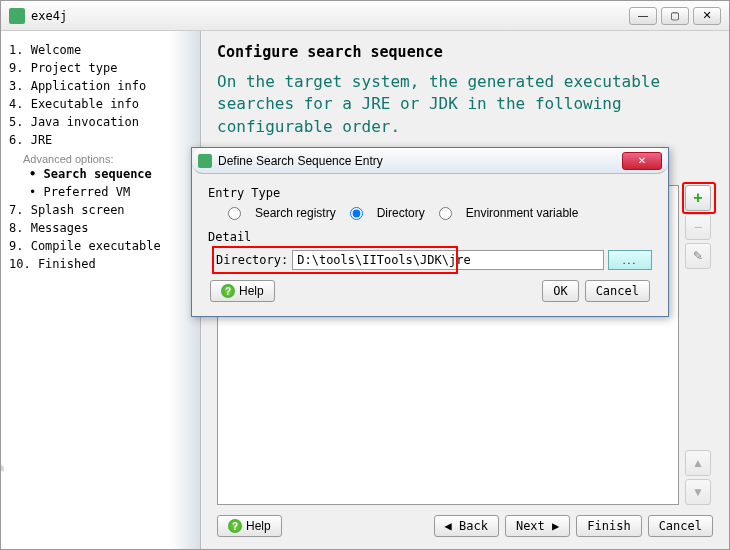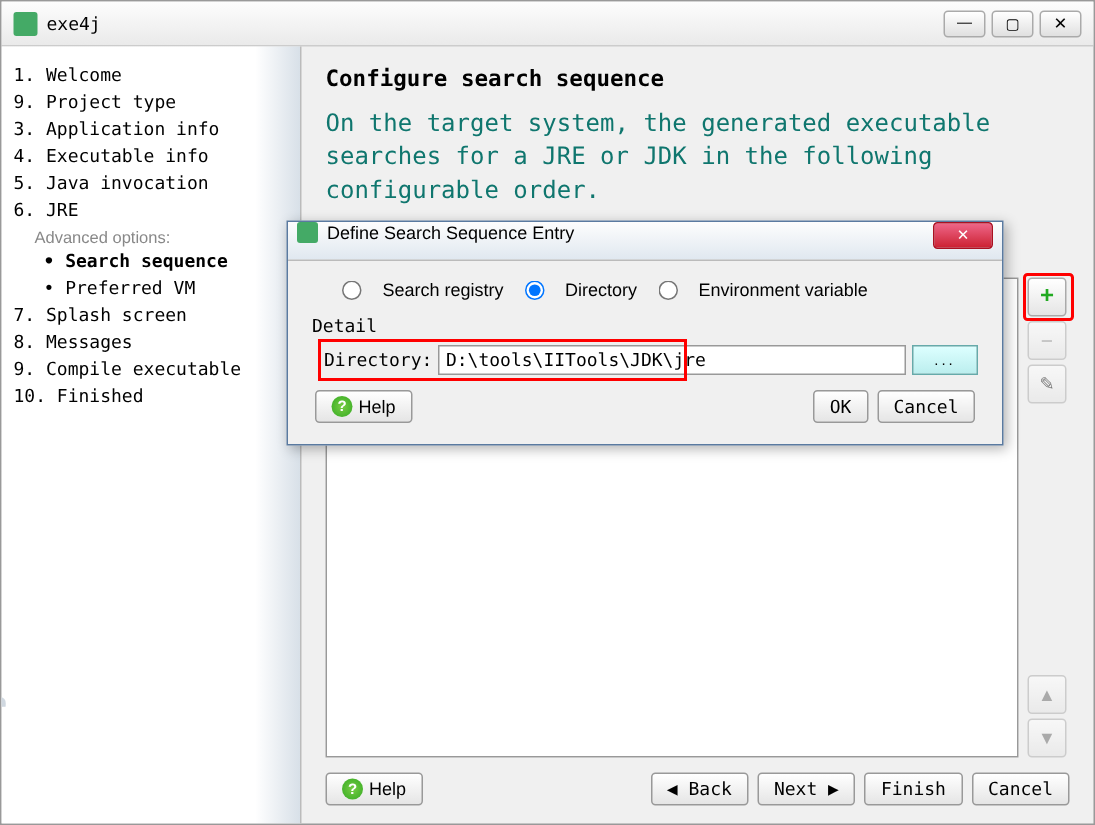--- a/index.html
+++ b/index.html
@@ -29,21 +29,21 @@
 .sbtn.disabled { opacity: 0.5; cursor: default; }
 .sbtn.add { position: relative; }
 .red-highlight-add { position: absolute; border: 2px solid red; border-radius: 3px; top: -4px; left: -4px; right: -6px; bottom: -4px; pointer-events: none; }
 .footer { display: flex; gap: 6px; padding-top: 10px; align-items: center; }
 .footer .spacer { flex: 1; }
 .btn { padding: 3px 10px; border: 1px solid #999; border-radius: 3px; background: linear-gradient(#fff,#e5e5e5); cursor: pointer; font-family: monospace; font-size: 12px; display: flex; align-items: center; gap: 4px; }
 .helpicon { width: 14px; height: 14px; background: radial-gradient(#7c4,#3a2); border-radius: 50%; color: #fff; display: flex; align-items: center; justify-content: center; font-size: 10px; font-weight: bold; }
 
 
 .dialog { position: absolute; left: 190px; top: 146px; width: 478px; background: #f0f0f0; border: 1px solid #5a7aa0; box-shadow: 2px 2px 8px rgba(0,0,0,0.3); }
-.dialog .dtitle { height: 26px; background: linear-gradient(#fdfdfd,#e0e8f0); border-bottom: 1px solid #bbb; display: flex; padding: 0 6px; }
+.dialog .dtitle { height: 26px; background: linear-gradient(#fdfdfd,#e0e8f0); border-bottom: 1px solid #bbb; display: flex; align-items: center; padding: 0 6px; border-radius: 11px; }
 .dialog .dtitle .icon { width: 14px; height: 14px; background: #4a6; border-radius: 2px; margin-right: 6px; }
 .dialog .dtitle .t { flex: 1; font-size: 12px; }
 .dialog .dclose { width: 40px; height: 18px; background: linear-gradient(#e68,#c23); border: 1px solid #a12; border-radius: 3px; color: #fff; display:flex; align-items:center; justify-content:center; font-size:10px; cursor:pointer; }
 .dialog .dbody { padding: 12px 16px 10px; }
 .group { margin-bottom: 10px; }
 .group .gl { font-family: monospace; font-size: 12px; margin-bottom: 6px; }
 .radios { display: flex; gap: 14px; padding-left: 20px; font-family: monospace; font-size: 12px; }
 .radios label { display: flex; align-items: center; gap: 14px; cursor: pointer; }
 .detailrow { display: flex; align-items: center; gap: 4px; padding-left: 8px; margin-bottom: 10px; position: relative; }
 .detailrow .lbl { font-family: monospace; font-size: 12px; }
@@ -133,20 +133,21 @@
 </div>
 
 <div class="dialog">
   <div class="dtitle">
     <div class="icon"></div>
     <div class="t">Define Search Sequence Entry</div>
     <div class="dclose">✕</div>
   </div>
   <div class="dbody">
     <div class="group">
+      <div class="gl">Entry Type</div>
       <div class="radios">
         <label>
             <input type="radio" name="et" style="">
             <span>Search registry</span>
           </label>
         <label>
             <input type="radio" name="et" checked="" style="">
             <span>Directory</span>
           </label>
         <label>

